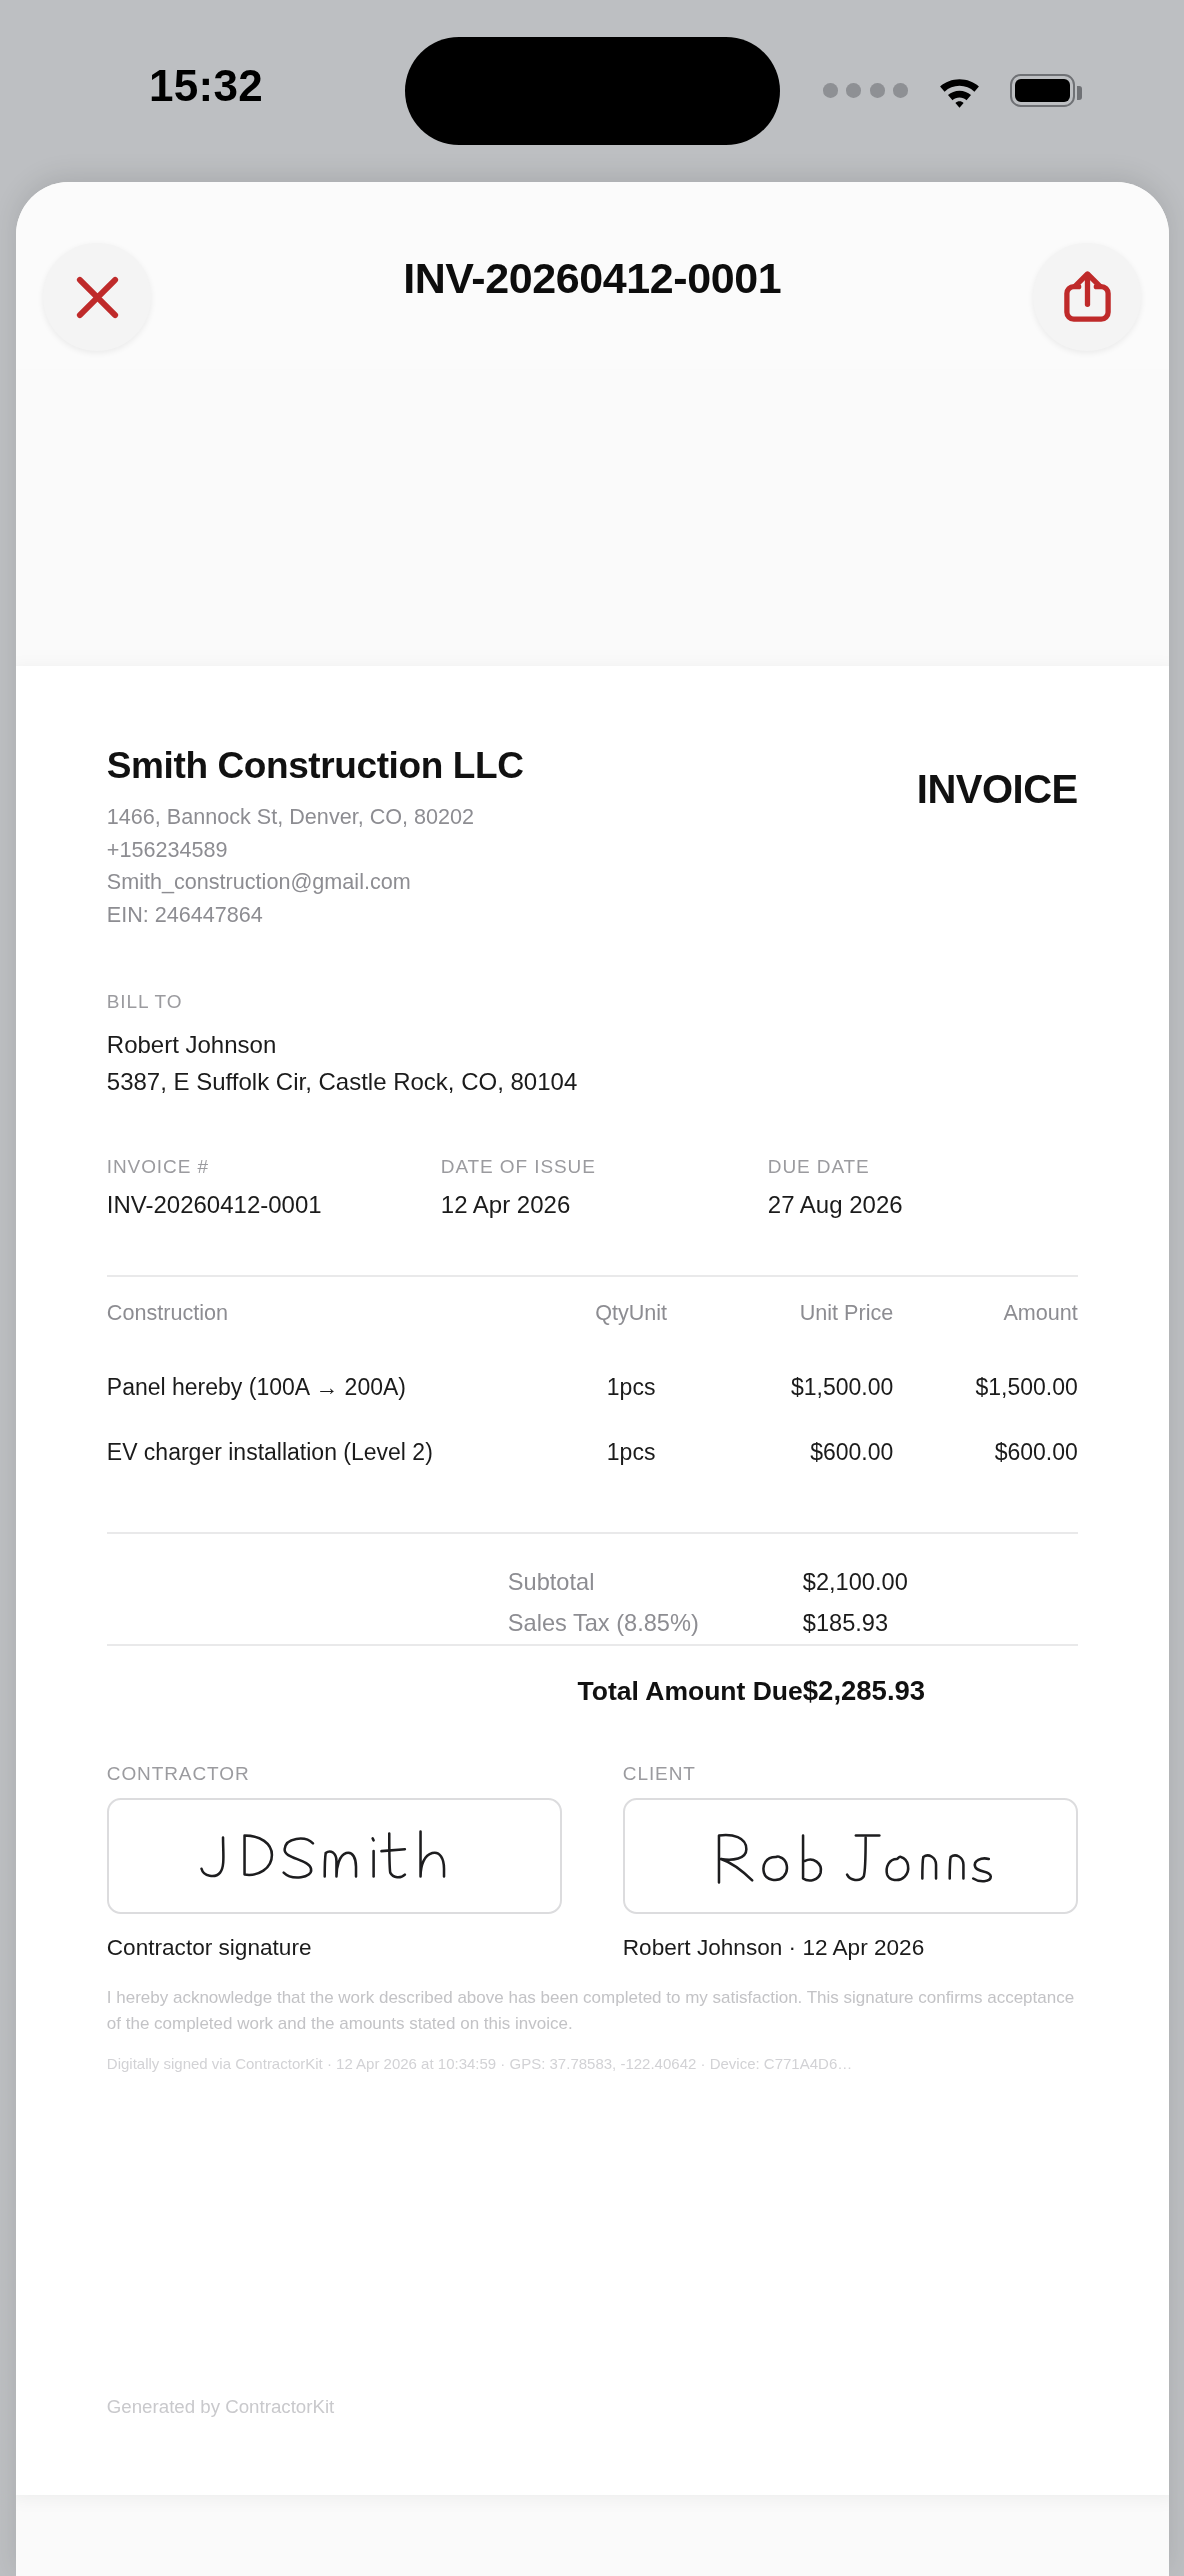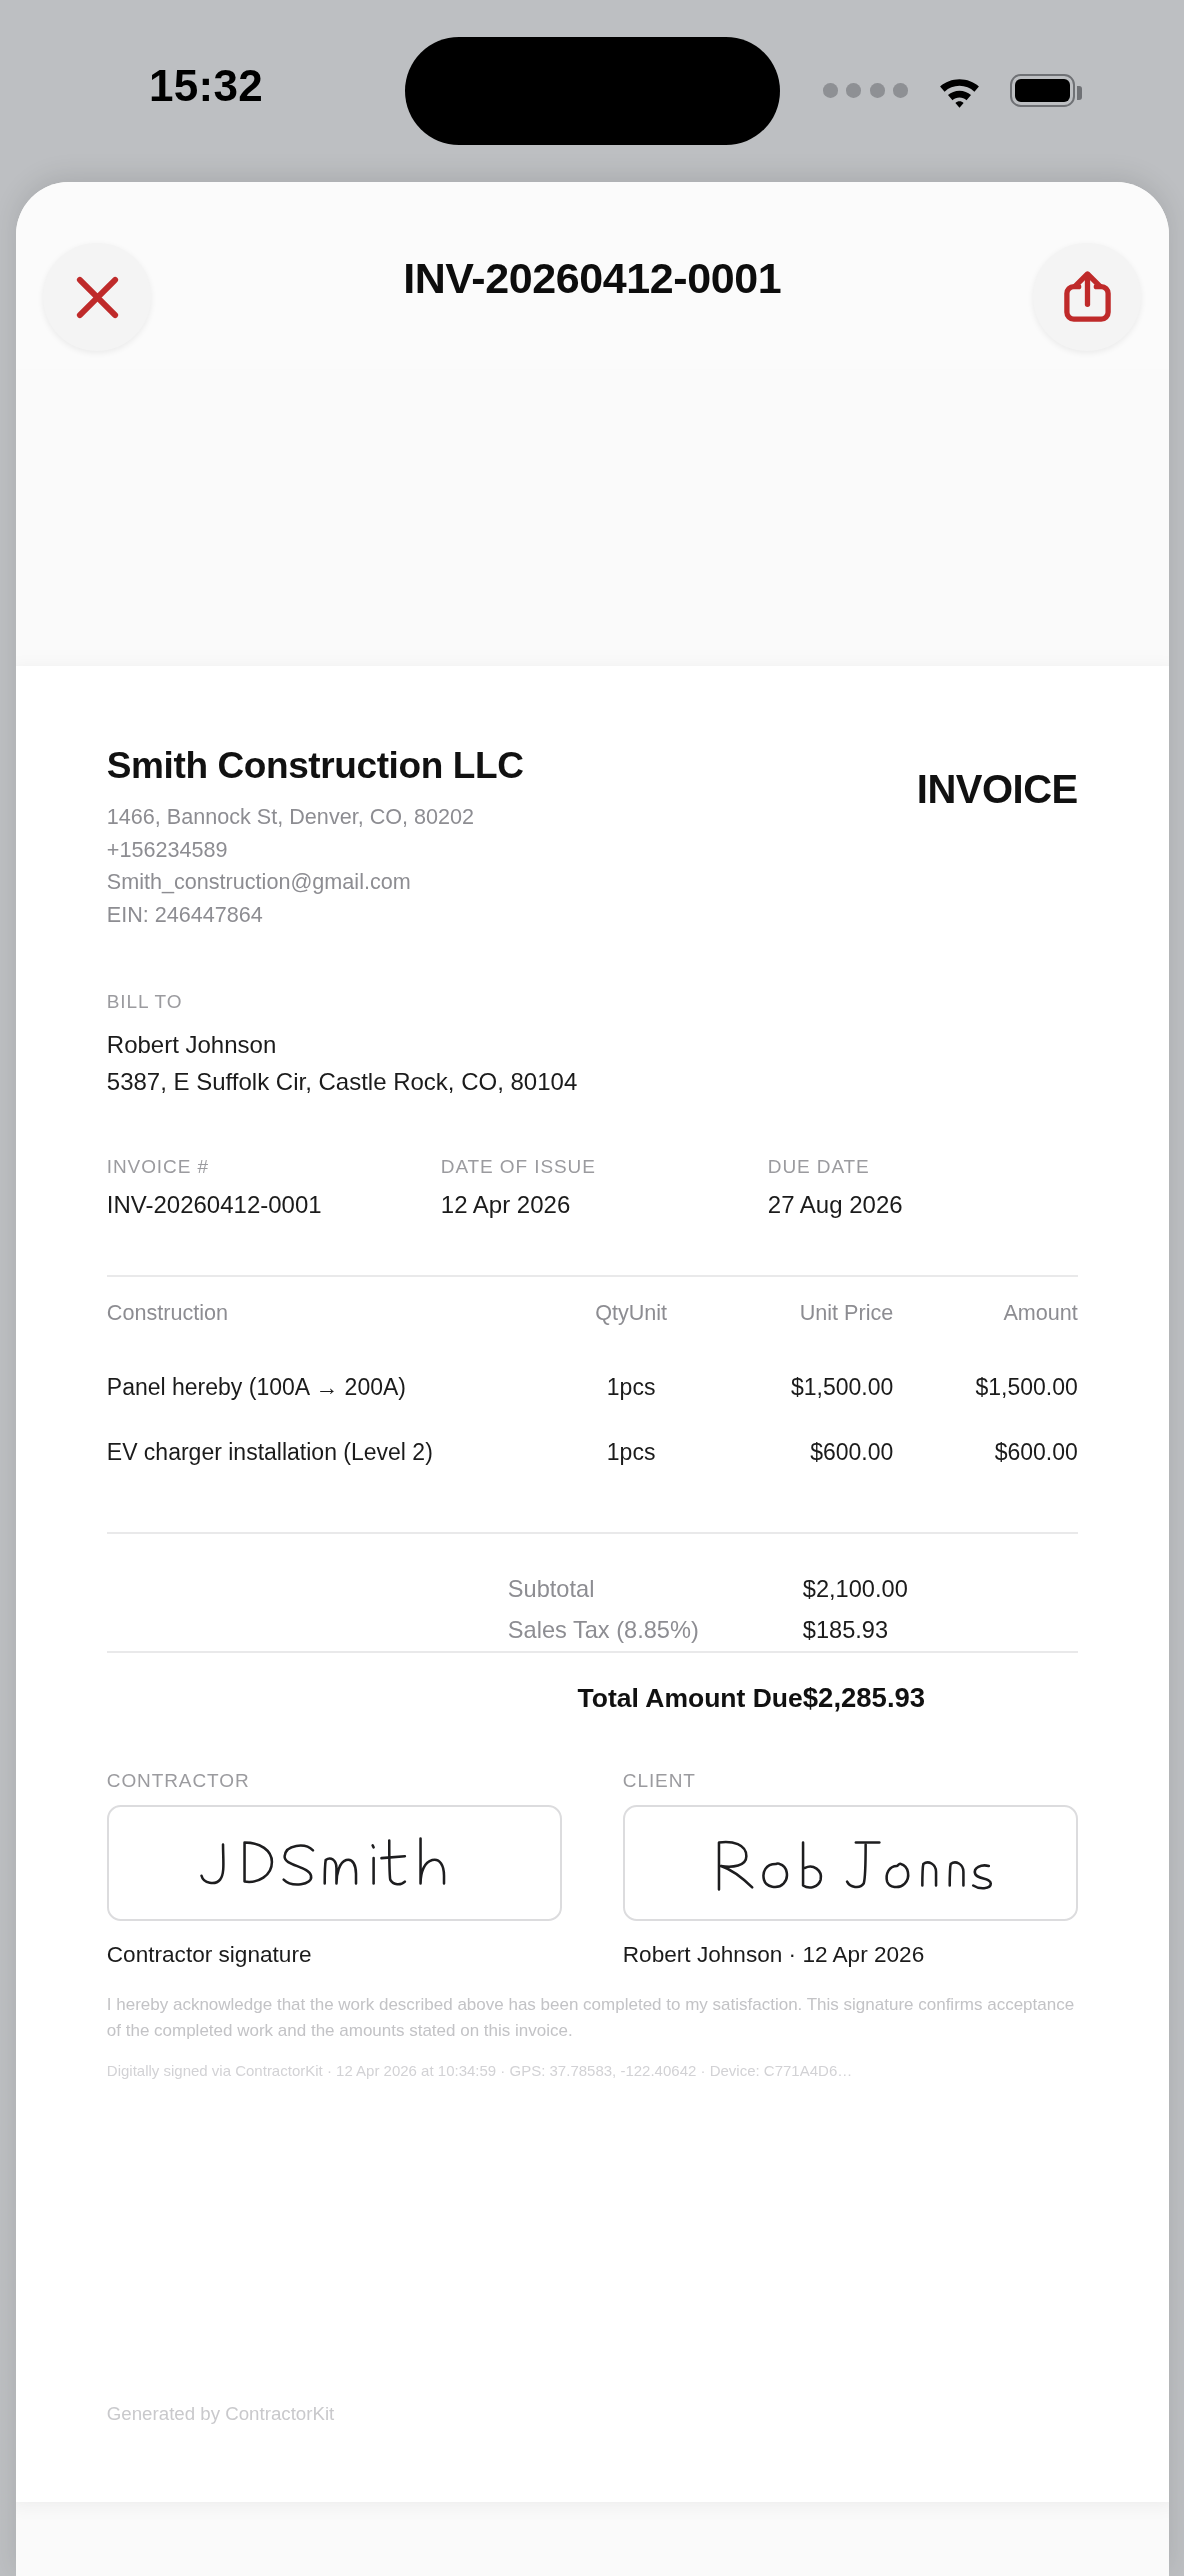--- a/index.html
+++ b/index.html
@@ -191,21 +191,21 @@
     padding: 18.7px 0;
     text-align: right;
   }
   table.items td:first-child { text-align: left; }
   table.items td.qty { text-align: center; }
   col.c-desc  { width: 46%; }
   col.c-qty   { width: 16%; }
   col.c-price { width: 19%; }
   col.c-amt   { width: 19%; }
 
-  .totals { margin-top: 35px; }
+  .totals { margin-top: 28px; }
   .tot-row {
     display: flex;
     justify-content: flex-end;
     align-items: baseline;
     padding: 6.9px 0;
   }
   .tot-label {
     width: 295px;
     text-align: left;
     font-size: 23.6px;

